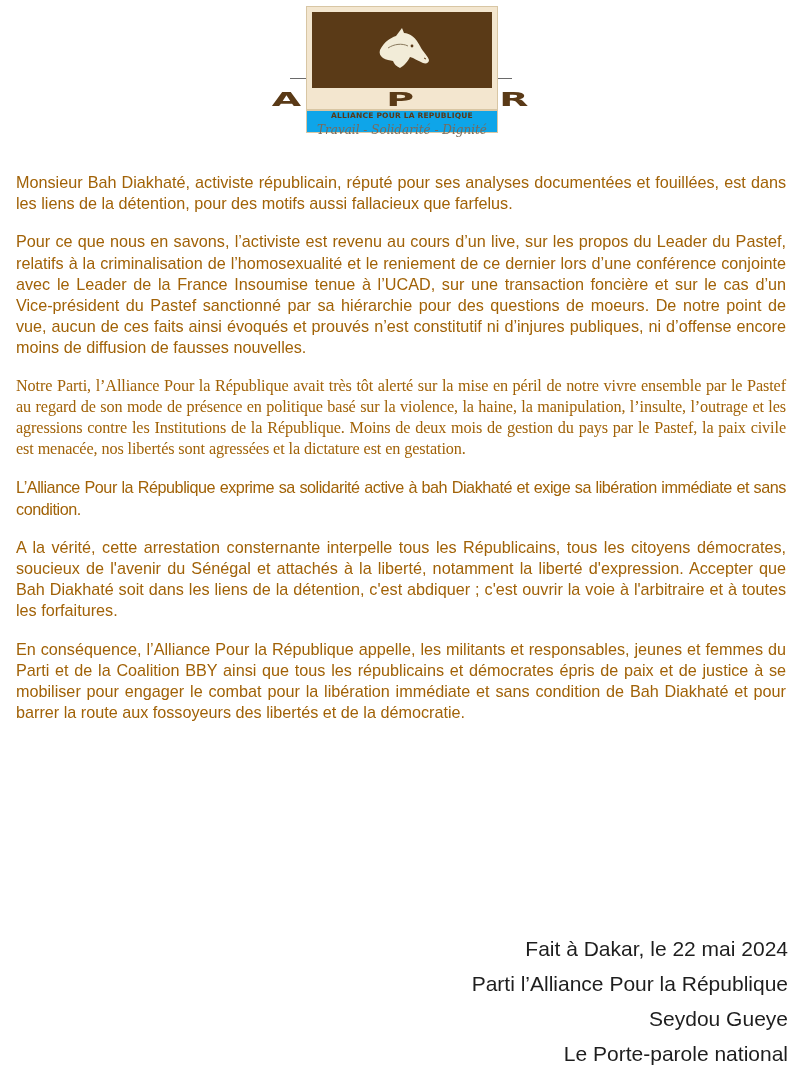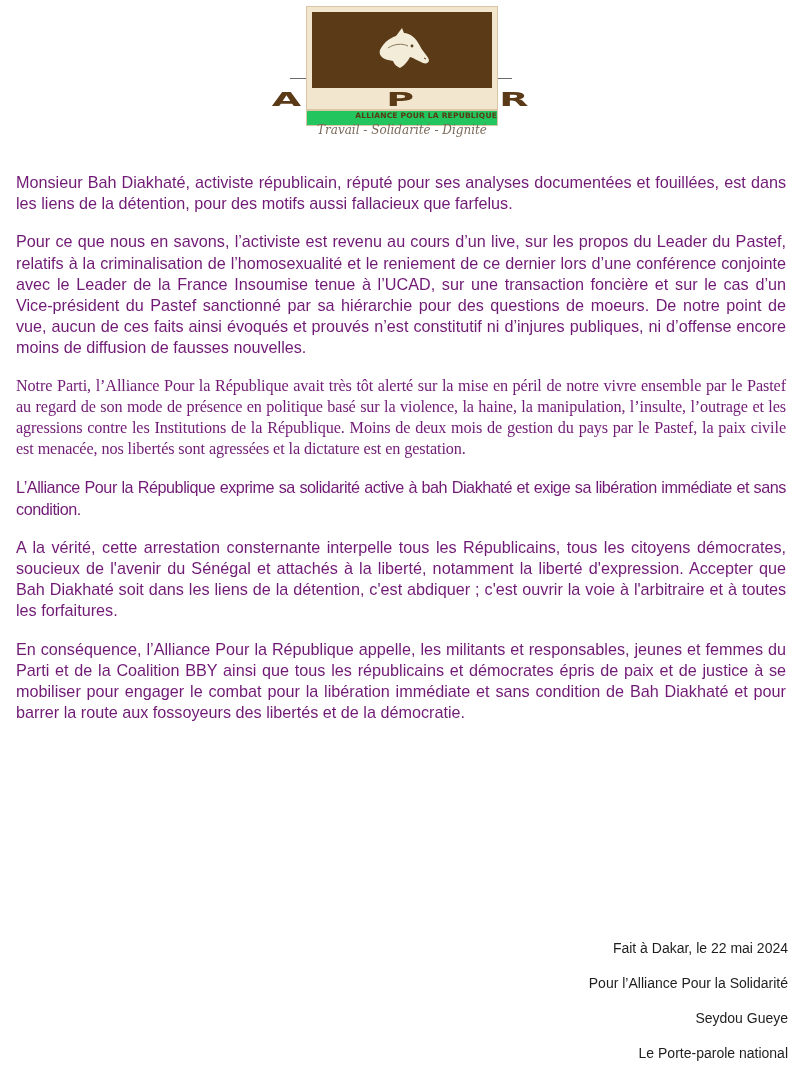--- a/index.html
+++ b/index.html
@@ -30,47 +30,47 @@
     position: absolute; left: 64px; top: 12px; width: 56px; height: 48px;
   }
   .logo-letters {
     position: absolute; left: 5px; top: 82px; width: 180px; height: 20px;
     display: flex; justify-content: space-around; align-items: center;
     font-family: "DejaVu Sans", sans-serif; font-weight: bold; font-size: 20px;
     color: #5a3a17; letter-spacing: 2px; transform: scaleX(1.9); transform-origin: center;
   }
   .logo-letters span { display: inline-block; }
   .logo-name {
-    position: absolute; left: 0; top: 104px; width: 192px; height: 16px;
-    background: #22c55e; border: 1px solid #d8c6a4; box-sizing: border-box;
+    position: absolute; left: 0; top: 104px; width: 192px; height: 23px;
+    background: #0ea5e9; border: 1px solid #d8c6a4; box-sizing: border-box;
     font-family: "DejaVu Sans", sans-serif; font-weight: bold; font-size: 7.5px;
-    color: #5a3a17; text-align: right; line-height: 10px; letter-spacing: 0.2px;
+    color: #5a3a17; text-align: center; line-height: 10px; letter-spacing: 0.2px;
   }
   .logo-motto {
     position: absolute; left: 0; top: 117px; width: 192px;
     font-family: "DejaVu Serif", serif; font-style: italic; font-size: 12px;
     color: #7a6a5a; text-align: center;
   }
 
   
   .content {
     position: absolute; left: 16px; top: 172px; width: 770px;
   }
   .para {
     margin: 0 0 17px 0; font-size: 16.2px; line-height: 21.2px;
-    text-align: justify; color: #701a75;
+    text-align: justify; color: #a16207;
   }
   .para.narrow { font-family: "Liberation Sans Narrow", "Liberation Sans", sans-serif; letter-spacing: -0.45px; word-spacing: 0px; }
   .para.tight { letter-spacing: -0.1px; font-family: Liberation Serif, serif; }
 
   .signature {
     position: absolute; right: 10px; top: 938px; text-align: right;
   }
   .sig-line {
-    font-size: 14px; line-height: 21px; margin-bottom: 14px; color: #1e1e1e;
+    font-size: 21px; line-height: 21px; margin-bottom: 14px; color: #1e1e1e;
   }
 </style>
 </head>
 <body>
 
 <div class="page">
 
   <div class="logo-rule left"></div>
   <div class="logo-rule right"></div>
 
@@ -98,18 +98,18 @@
     <p class="para">Monsieur Bah Diakhaté,  activiste républicain, réputé pour ses analyses documentées et fouillées, est dans les liens de la détention, pour des motifs aussi fallacieux que farfelus.</p>
     <p class="para">Pour ce que nous en savons, l’activiste est revenu au cours d’un live, sur les propos du Leader du Pastef, relatifs à la criminalisation de l’homosexualité et le reniement de ce dernier lors d’une conférence conjointe avec le Leader de la France Insoumise tenue à l’UCAD, sur une transaction foncière et sur le cas d’un Vice-président du Pastef sanctionné par sa hiérarchie pour des questions de moeurs. De notre point de vue, aucun de ces faits ainsi évoqués et prouvés n’est constitutif ni d’injures publiques, ni d’offense encore moins de diffusion de fausses nouvelles.</p>
     <p class="para tight">Notre Parti, l’Alliance Pour la République avait très tôt alerté sur la mise en péril de notre vivre ensemble par le Pastef au regard de son mode de présence en politique basé sur la violence, la haine, la manipulation, l’insulte, l’outrage et les agressions contre les Institutions de la République.  Moins de deux mois de gestion du pays par le Pastef, la paix civile est menacée, nos libertés sont agressées et la dictature est en gestation.</p>
     <p class="para narrow">L’Alliance Pour la République exprime sa solidarité active à bah Diakhaté et exige sa libération immédiate et sans condition.</p>
     <p class="para">A la vérité, cette arrestation consternante interpelle tous les Républicains, tous les citoyens démocrates, soucieux de l'avenir du Sénégal et attachés à la liberté, notamment la liberté d'expression. Accepter que Bah Diakhaté soit dans les liens de la détention, c'est abdiquer ; c'est ouvrir la voie à l'arbitraire et à toutes les forfaitures.</p>
     <p class="para">En conséquence, l’Alliance Pour la République appelle, les militants et responsables, jeunes et femmes du Parti et de la Coalition BBY ainsi que tous les républicains et démocrates épris de paix et de justice à se mobiliser pour engager le combat pour la libération immédiate et sans condition de Bah Diakhaté et pour barrer la route aux fossoyeurs des libertés et de la démocratie.</p>
   </div>
 
   <div class="signature">
     <div class="sig-line">Fait à Dakar, le 22 mai 2024</div>
-    <div class="sig-line">Pour l’Alliance Pour la Solidarité</div>
+    <div class="sig-line">Parti l’Alliance Pour la République</div>
     <div class="sig-line">Seydou Gueye</div>
     <div class="sig-line">Le Porte-parole national</div>
   </div>
 
 </div>
 
 </body></html>

